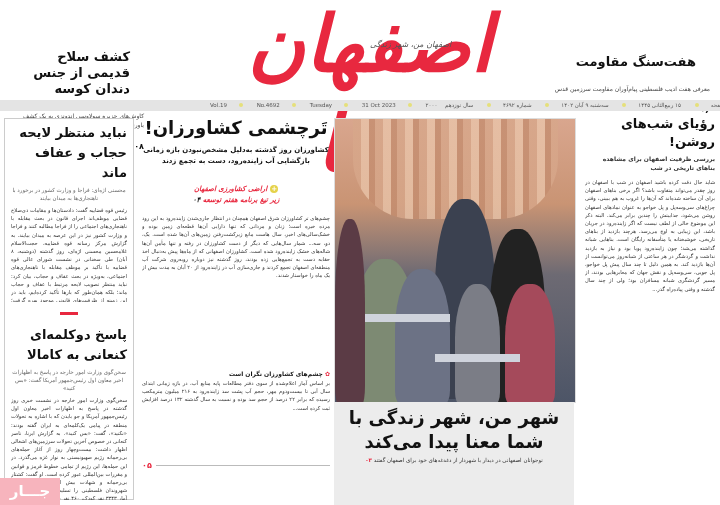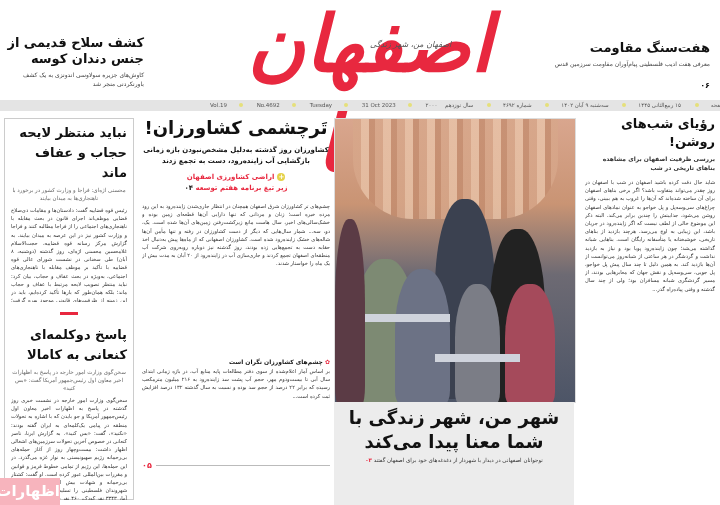--- a/index.html
+++ b/index.html
@@ -3,21 +3,21 @@
 <meta charset="utf-8">
 <style>
   html,body{margin:0;padding:0;}
   body{width:720px;height:505px;background:#fff;position:relative;overflow:hidden;font-family:"DejaVu Sans",sans-serif;color:#111;direction:rtl;}
   .abs{position:absolute;}
   
   .masthead{left:190px;top:0;width:360px;height:100px;}
   .logo{position:absolute;left:0;top:-6px;width:360px;text-align:center;font-family:"DejaVu Serif",serif;font-weight:bold;font-size:78px;color:#e8283f;letter-spacing:-3px;line-height:100px;font-style:italic;}
   .slogan{position:absolute;left:180px;top:40px;font-size:8px;color:#555;font-style:italic;white-space:nowrap;}
   .teaser{font-weight:bold;}
-  .teaser h3{margin:0;font-size:13px;line-height:16px;}
+  .teaser h3{margin:14px;font-size:13px;line-height:16px;}
   .teaser p{margin:3px 0 0;font-size:6px;line-height:9px;color:#444;font-weight:normal;}
   .teaser .pg{font-size:8px;margin-top:13px;}
   .teaser-right{right:10px;top:40px;width:160px;text-align:right;}
   .teaser-left{left:4px;top:35px;width:140px;text-align:right;}
   
   .datebar{left:0;top:100px;width:720px;height:11px;background:#e4e4e4;font-size:5.5px;color:#555;line-height:11px;white-space:nowrap;direction:ltr;}
   .datebar span{margin:0 6px;}
   .datebar .dot{display:inline-block;width:4px;height:4px;background:#e5e07a;border-radius:50%;vertical-align:middle;margin:0 6px;}
   
   .col-left{left:4px;top:118px;width:128px;height:380px;border:1px solid #ccc;background:#fff;}
@@ -26,21 +26,21 @@
   .h-left{font-size:13px;line-height:20px;text-align:right;}
   .lead{font-size:5.5px;color:#666;text-align:center;line-height:8px;margin-top:3px;}
   .body{font-size:5.2px;line-height:8.2px;color:#333;text-align:justify;margin-top:4px;}
   .sep-red{width:18px;height:3px;background:#e8283f;margin:6px auto 6px 0;}
   .pgnum{font-size:8px;color:#e8283f;font-weight:bold;}
   .jaar{left:0;top:478px;width:60px;height:27px;background:#f7b4bd;color:#fff;font-size:15px;font-weight:bold;text-align:center;line-height:27px;}
   
   .col-cl{left:142px;top:115px;width:188px;height:385px;}
   .h-main{font-size:18px;line-height:26px;text-align:center;}
   .lead-main{font-size:7px;line-height:11px;text-align:center;font-weight:bold;margin-top:4px;}
-  .related{margin-top:5px;font-size:7px;line-height:11px;color:#e8283f;font-weight:bold;text-align:center;}
+  .related{margin-top:17px;font-size:7px;line-height:11px;color:#e8283f;font-weight:bold;text-align:center;font-style:italic;}
   .related .plus{display:inline-block;width:8px;height:8px;border-radius:50%;background:#e5d24a;color:#fff;font-size:7px;line-height:8px;text-align:center;margin-left:3px;}
   .subhead{font-size:6px;font-weight:bold;margin-top:6px;}
   .subhead .bullet{color:#e8283f;}
   
   .photo{left:334px;top:118px;width:240px;height:283px;background:linear-gradient(180deg,#d9a68e 0%,#c99474 30%,#6d6a73 55%,#4d5567 100%);overflow:hidden;border:1px solid #ddd;}
   .photo .wall{position:absolute;left:18px;top:0;width:205px;height:100px;background:repeating-linear-gradient(90deg,#d7a78a 0 8px,#e9c4a9 8px 16px,#c48d6f 16px 22px);opacity:.8;border-radius:0 0 60px 60px;}
   .photo .person{position:absolute;border-radius:45% 45% 10% 10%;}
   .caption-box{left:334px;top:402px;width:240px;height:112px;background:#ececec;}
   .h-photo{font-size:18px;line-height:24px;text-align:center;margin-top:4px;}
   .cap-lead{font-size:5.5px;text-align:center;margin-top:3px;color:#333;}
@@ -91,33 +91,33 @@
     <div class="body" style="height:96px;overflow:hidden">رئیس قوه قضاییه گفت: دادستان‌ها و مقامات ذی‌صلاح قضایی موظف‌اند اجرای قانون در بحث مقابله با ناهنجاری‌های اجتماعی را از فراجا مطالبه کنند و فراجا و وزارت کشور نیز در این عرصه به میدان بیایند. به گزارش مرکز رسانه قوه قضاییه، حجت‌الاسلام غلامحسین محسنی اژه‌ای، روز گذشته (دوشنبه، ۸ آبان) طی سخنانی در نشست شورای عالی قوه قضاییه با تأکید بر موظف مقابله با ناهنجاری‌های اجتماعی، به‌ویژه در بحث عفاف و حجاب، بیان کرد: نباید منتظر تصویب لایحه مرتبط با عفاف و حجاب ماند؛ بلکه همان‌طور که بارها تأکید کرده‌ایم، باید در این زمینه از ظرفیت‌های قانونی موجود بهره گرفت؛ به‌ویژه در قبال افرادی که در زمین دشمن بازی می‌کنند و ناهنجاری‌ها را...</div>
   </div>
   <div class="sep-red" style="margin-right:auto;margin-left:auto"></div>
   <div class="box">
     <h2 class="h-left">پاسخ دوکلمه‌ای کنعانی به کامالا</h2>
     <div class="lead">سخن‌گوی وزارت امور خارجه در پاسخ به اظهارات اخیر معاون اول رئیس‌جمهور آمریکا گفت: «بس کنید»</div>
     <div class="body" style="height:104px;overflow:hidden">سخن‌گوی وزارت امور خارجه در نشست خبری روز گذشته در پاسخ به اظهارات اخیر معاون اول رئیس‌جمهور آمریکا و جو بایدن که با اشاره به تحولات منطقه در پیامی یک‌کلمه‌ای به ایران گفته بودند: «نکنید»، گفت: «بس کنید». به گزارش ایرنا، ناصر کنعانی در خصوص آخرین تحولات سرزمین‌های اشغالی اظهار داشت: بیست‌وچهار روز از آغاز حمله‌های بی‌رحمانه رژیم صهیونیستی به نوار غزه می‌گذرد. در این حمله‌ها، این رژیم از تمامی خطوط قرمز و قوانین و مقررات بین‌المللی عبور کرده است. او گفت: کشتار بی‌رحمانه و شهادت بیش از هشت‌هزار نفر از شهروندان فلسطینی را تسلیت می‌گوییم. براساس آمار ۳۳۴۳ نفر کودک، ۴۶۰ نفر سال‌خورده، دوهزار نفر دانش‌آموز و بیست‌هزار نفر مجروح هستند...</div>
     <div class="pgnum" style="text-align:left">۰۲</div>
   </div>
 </div>
-<div class="abs jaar">اظهارات</div>
+<div class="abs jaar">جـــار</div>
 
 <div class="abs col-cl">
   <h2 class="h-main">تَرچشمی کشاورزان!</h2>
   <div class="lead-main">کشاورزان روز گذشته به‌دلیل مشخص‌نبودن بازه زمانی بازگشایی آب زاینده‌رود، دست به تجمع زدند</div>
   <div class="related">
     <div><span class="plus">+</span><span>اراضی کشاورزی اصفهان</span></div>
     <div><span>زیر تیغ برنامه هفتم توسعه</span> <span style="color:#111">۰۴</span></div>
   </div>
   <div class="body" style="height:150px;overflow:hidden;margin-top:8px">چشم‌های تر کشاورزان شرق اصفهان همچنان در انتظار جاری‌شدن زاینده‌رود به این رود مرده خیره است؛ زنان و مردانی که تنها دارایی آن‌ها قطعه‌ای زمین بوده و خشک‌سالی‌های اخیر، سال هاست مانع زیرکشت‌رفتن زمین‌های آن‌ها شده است. یک، دو، سه... شمار سال‌هایی که دیگر از دست کشاورزان در رفته و تنها مأمن آن‌ها شاله‌های خشک زاینده‌رود شده است. کشاورزان اصفهانی که از ماه‌ها پیش به‌دنبال اخذ حقابه دست به تجمع‌هایی زده بودند، روز گذشته نیز دوباره روبه‌روی شرکت آب منطقه‌ای اصفهان تجمع کردند و جاری‌سازی آب در زاینده‌رود از ۲۰ آبان به مدت بیش از یک ماه را خواستار شدند.</div>
   <div class="subhead"><span class="bullet">✿ </span><span>چشم‌های کشاورزان نگران است</span></div>
   <div class="body" style="height:82px;overflow:hidden;margin-top:2px">بر اساس آمار اعلام‌شده از سوی دفتر مطالعات پایه منابع آب، در بازه زمانی ابتدای سال آبی تا بیست‌ودوم مهر، حجم آب پشت سد زاینده‌رود به ۲۱۶ میلیون مترمکعب رسیده که برابر ۲۲ درصد از حجم سد بوده و نسبت به سال گذشته ۱۳۲ درصد افزایش ثبت کرده است...</div>
-  <div style="display:flex;align-items:center;gap:4px;margin-top:12px;direction:ltr">
+  <div style="display:flex;align-items:center;gap:4px;margin-top:0;direction:ltr">
     <span class="pgnum">۰۵</span>
     <div class="rule" style="flex:1"></div>
   </div>
 </div>
 
 <div class="abs photo">
   <div class="wall"></div>
   <div class="person" style="left:100px;top:80px;width:60px;height:200px;background:#3b4150"></div>
   <div class="person" style="left:20px;top:140px;width:60px;height:145px;background:#7d8a73"></div>
   <div class="person" style="left:60px;top:150px;width:55px;height:135px;background:#6c7285"></div>

